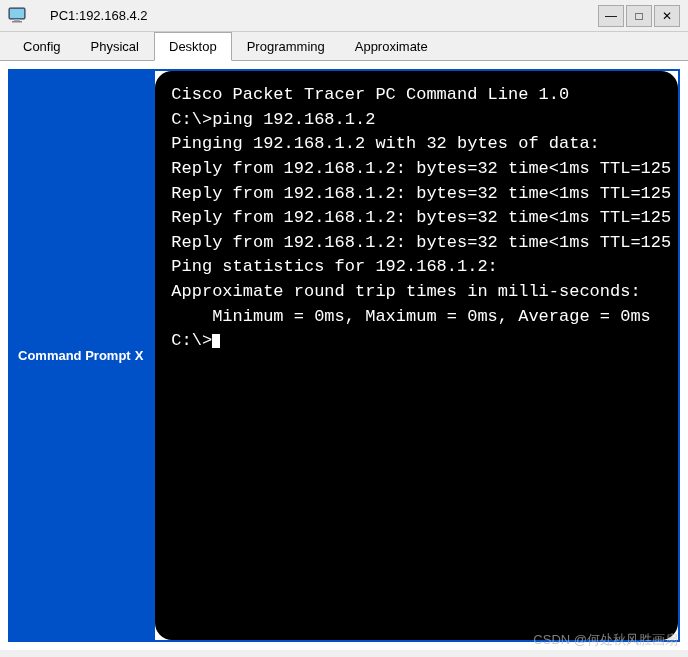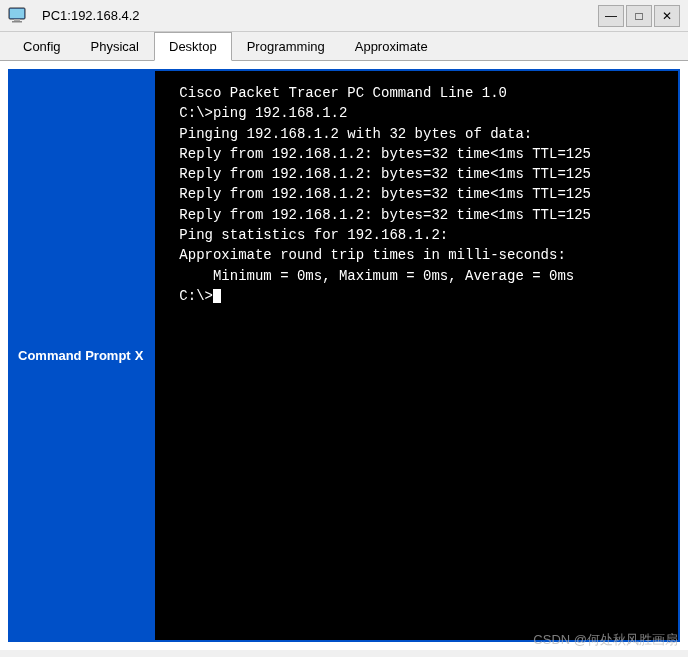--- a/index.html
+++ b/index.html
@@ -18,21 +18,21 @@
       align-items: center;
       justify-content: space-between;
       background: #f0f0f0;
       border-bottom: 1px solid #ccc;
       padding: 4px 8px;
       height: 32px;
     }
     .title-bar-left {
       display: flex;
       align-items: center;
-      gap: 16px;
+      gap: 24px;
     }
     .title-bar-icon {
       width: 18px;
       height: 18px;
     }
     .title-bar-title {
       font-size: 13px;
       color: #000;
     }
     .title-bar-controls {
@@ -101,25 +101,26 @@
     .cmd-close-btn {
       color: #fff;
       font-size: 13px;
       cursor: pointer;
       padding: 0 4px;
     }
     .cmd-body {
       background: #000;
       color: #fff;
       flex: 1;
-      padding: 12px 24px;
+      padding: 12px 16px;
       font-family: 'Courier New', Courier, monospace;
-      font-size: 14px;
+      font-size: 17px;
       line-height: 1.45;
       overflow-y: auto;
+      border-radius: 17px;
     }
     .cmd-line {
       white-space: pre;
     }
     .cursor {
       display: inline-block;
       width: 8px;
       height: 14px;
       background: #fff;
       vertical-align: middle;

